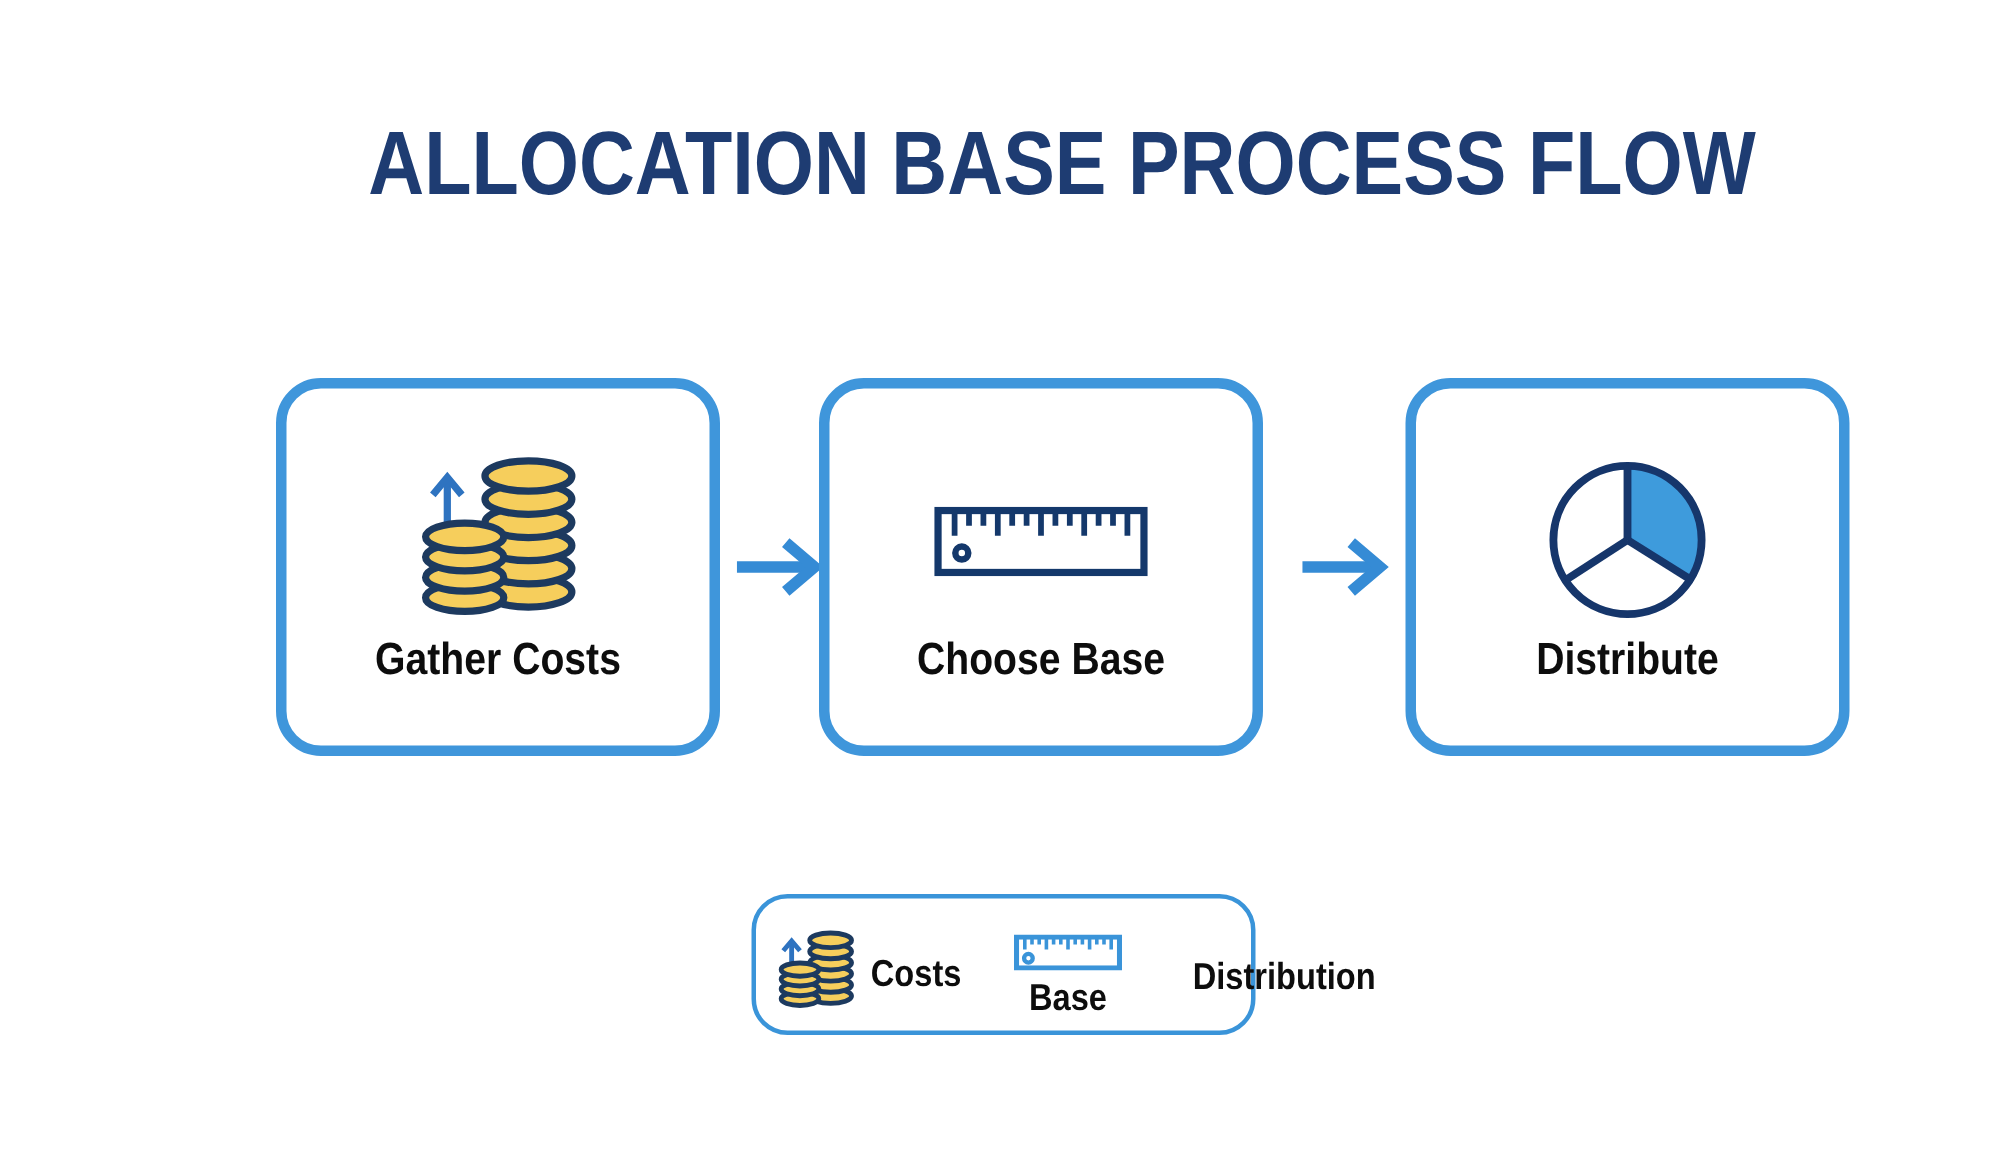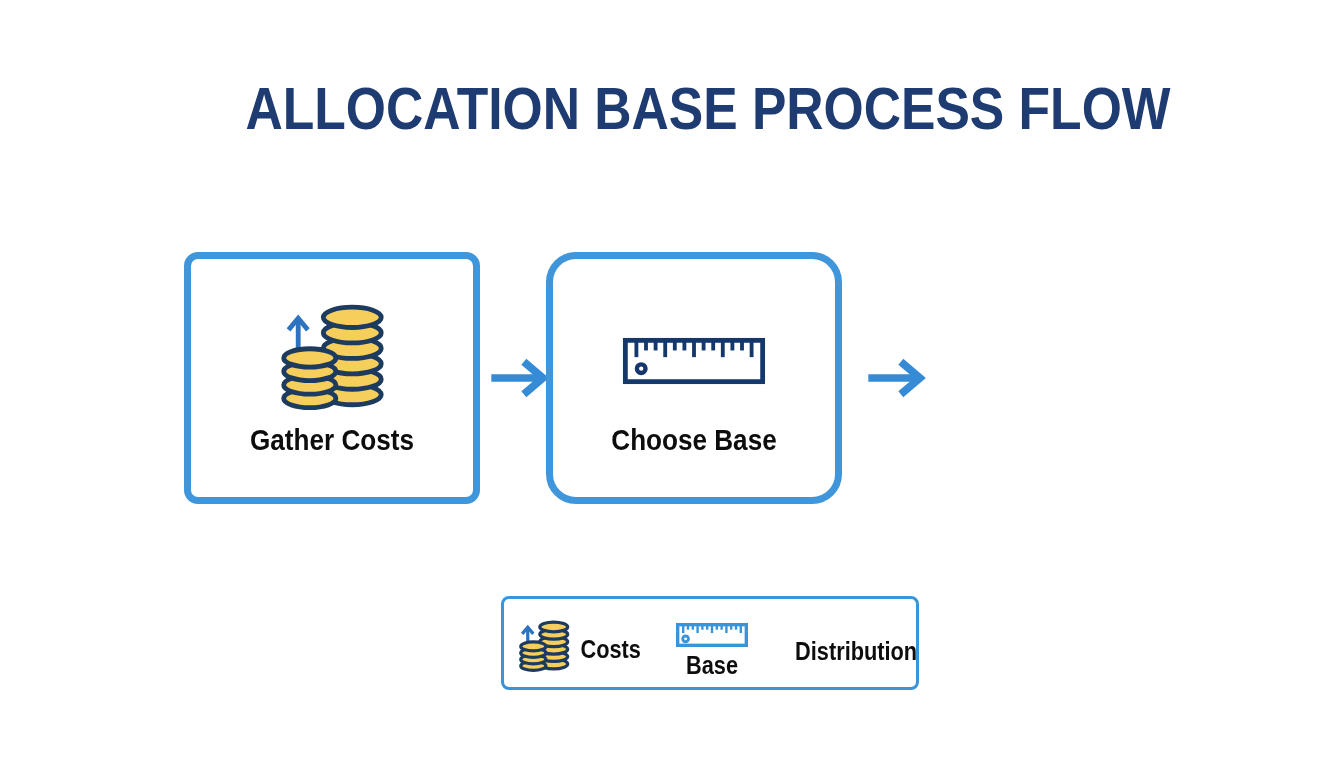--- a/index.html
+++ b/index.html
@@ -29,21 +29,21 @@
   .step-box {
     position: absolute;
     top: 252px;
     width: 296px;
     height: 252px;
     box-sizing: border-box;
     border: 7px solid #3f96db;
     border-radius: 30px;
     background: #ffffff;
   }
-  .step-box.b1 { left: 148px; border-radius: 14px; }
+  .step-box.b1 { left: 148px; }
   .step-box.b2 { left: 510px; }
   .step-box.b3 { left: 901px; }
   .step-icon-wrap {
     position: absolute;
     left: 0;
     width: 100%;
     display: flex;
     justify-content: center;
   }
   .step-label {
@@ -64,25 +64,25 @@
     top: 356px;
     width: 64px;
     height: 44px;
   }
   .flow-arrow.a1 { left: 452px; }
   .flow-arrow.a2 { left: 829px; }
   .legend {
     position: absolute;
     left: 465px;
     top: 596px;
-    width: 418px;
+    width: 336px;
     height: 94px;
     box-sizing: border-box;
     border: 3px solid #3a94d9;
-    border-radius: 8px;
+    border-radius: 24px;
     background: #ffffff;
   }
   .legend-label {
     position: absolute;
     font-size: 25px;
     font-weight: 700;
     color: #0d0d0d;
     transform: scaleX(0.87);
     transform-origin: 50% 50%;
     white-space: nowrap;
@@ -161,20 +161,35 @@
     <div class="step-label">Choose Base</div>
   </div>
 
   <svg class="flow-arrow a2" viewBox="0 0 66 46">
     <g stroke="#358bd5" stroke-width="8" fill="none" stroke-linejoin="miter">
       <line x1="3" y1="23" x2="52" y2="23"></line>
       <polyline points="37,6 57,23 37,40"></polyline>
     </g>
   </svg>
 
+  <div class="step-box b3">
+    <div class="step-icon-wrap" style="top:44px;">
+      <svg width="114" height="114" viewBox="0 0 120 120" fill="none">
+
+        <path d="M60,60 L60,8 A52,52 0 0 1 104.1,87.6 Z" fill="#3e9bdc"></path>
+        <circle cx="60" cy="60" r="52" stroke="#16366b" stroke-width="5.5" fill="none"></circle>
+        <g stroke="#16366b" stroke-width="5.5">
+          <line x1="60" y1="60" x2="60" y2="8"></line>
+          <line x1="60" y1="60" x2="104.1" y2="87.6"></line>
+          <line x1="60" y1="60" x2="16.4" y2="88.3"></line>
+        </g>
+      </svg>
+    </div>
+    <div class="step-label">Distribute</div>
+  </div>
 
   <div class="legend">
 
     <div class="lg-costs-icon">
       <svg width="52" height="56" viewBox="0 0 112 116" fill="none">
         <g stroke="#2e73c0" stroke-width="7" fill="none">
           <line x1="21" y1="58" x2="21" y2="22"></line>
           <polyline points="9,34 21,20 33,34" stroke-linejoin="miter"></polyline>
         </g>
         <g fill="#f6ce5c" stroke="#1d3a5f" stroke-width="7">

